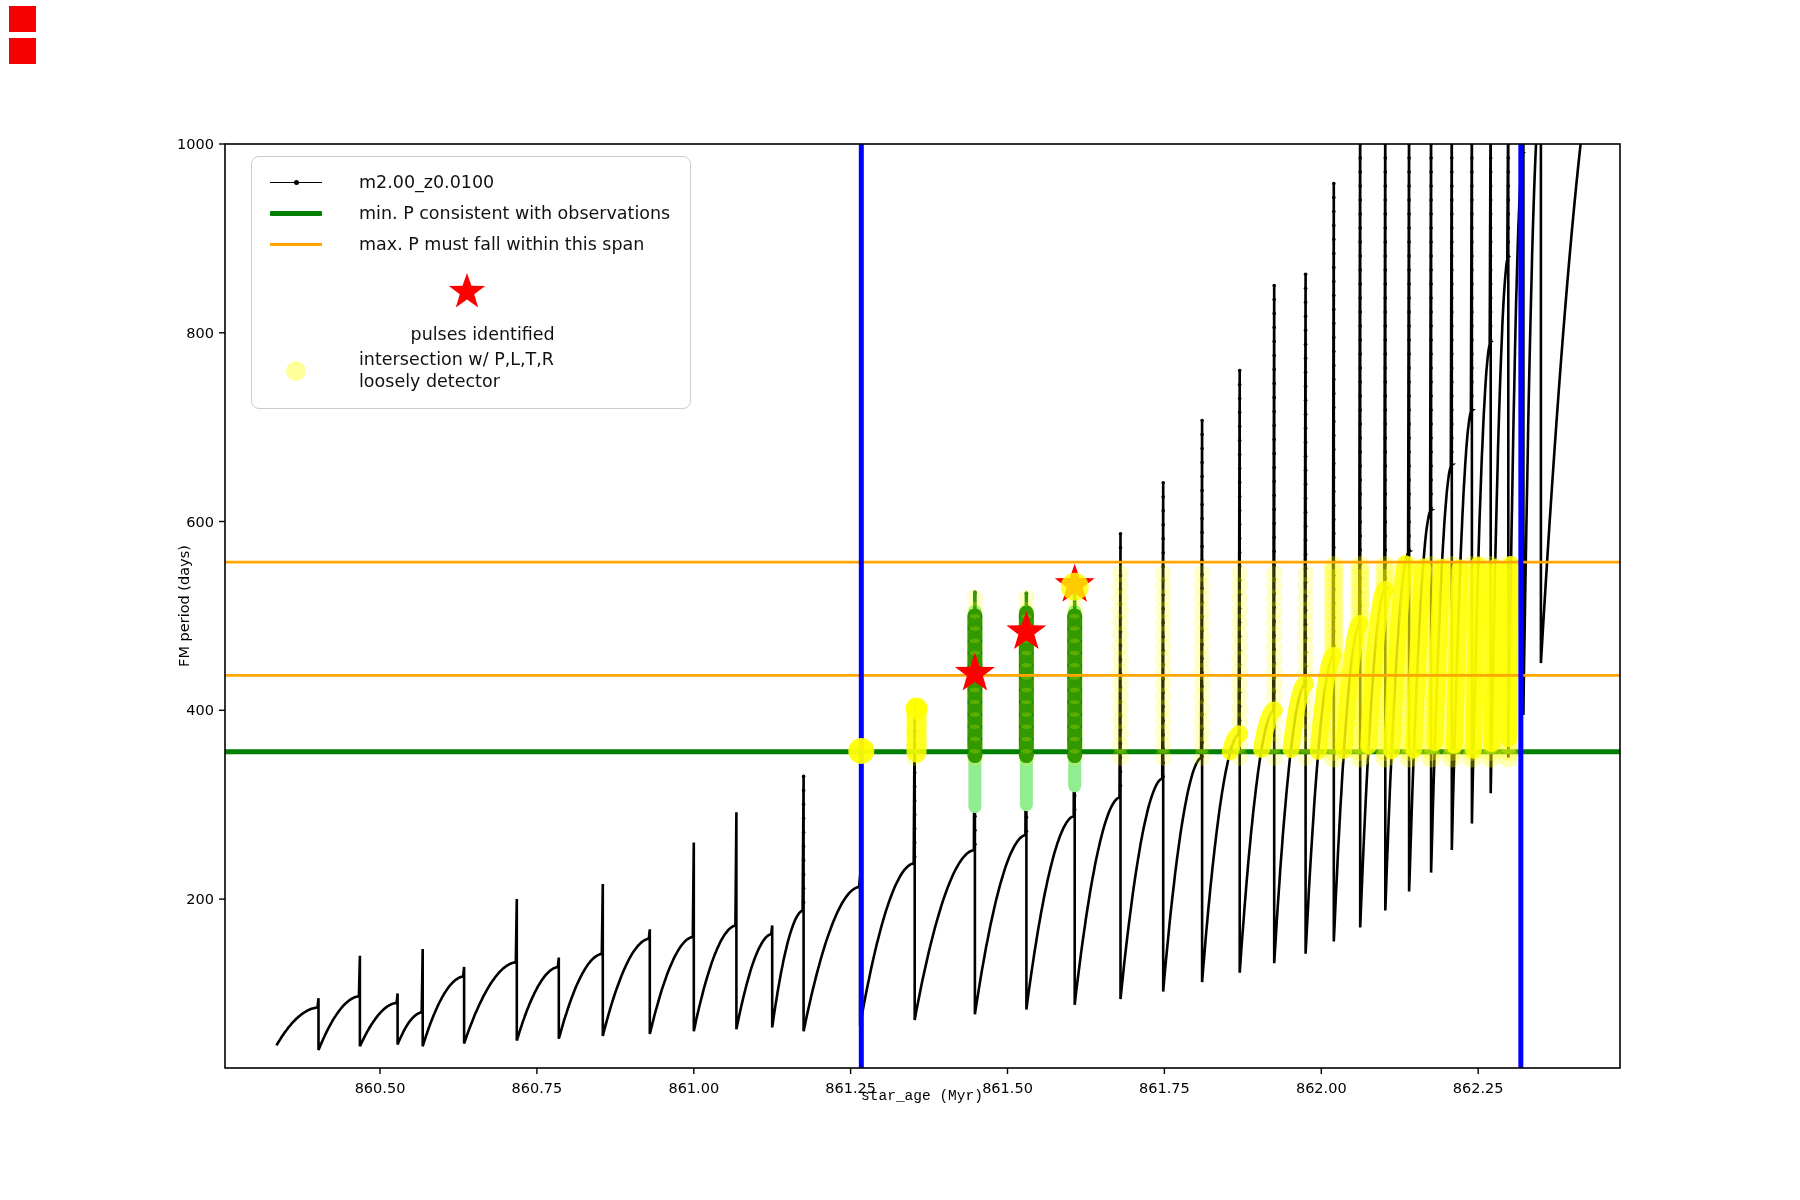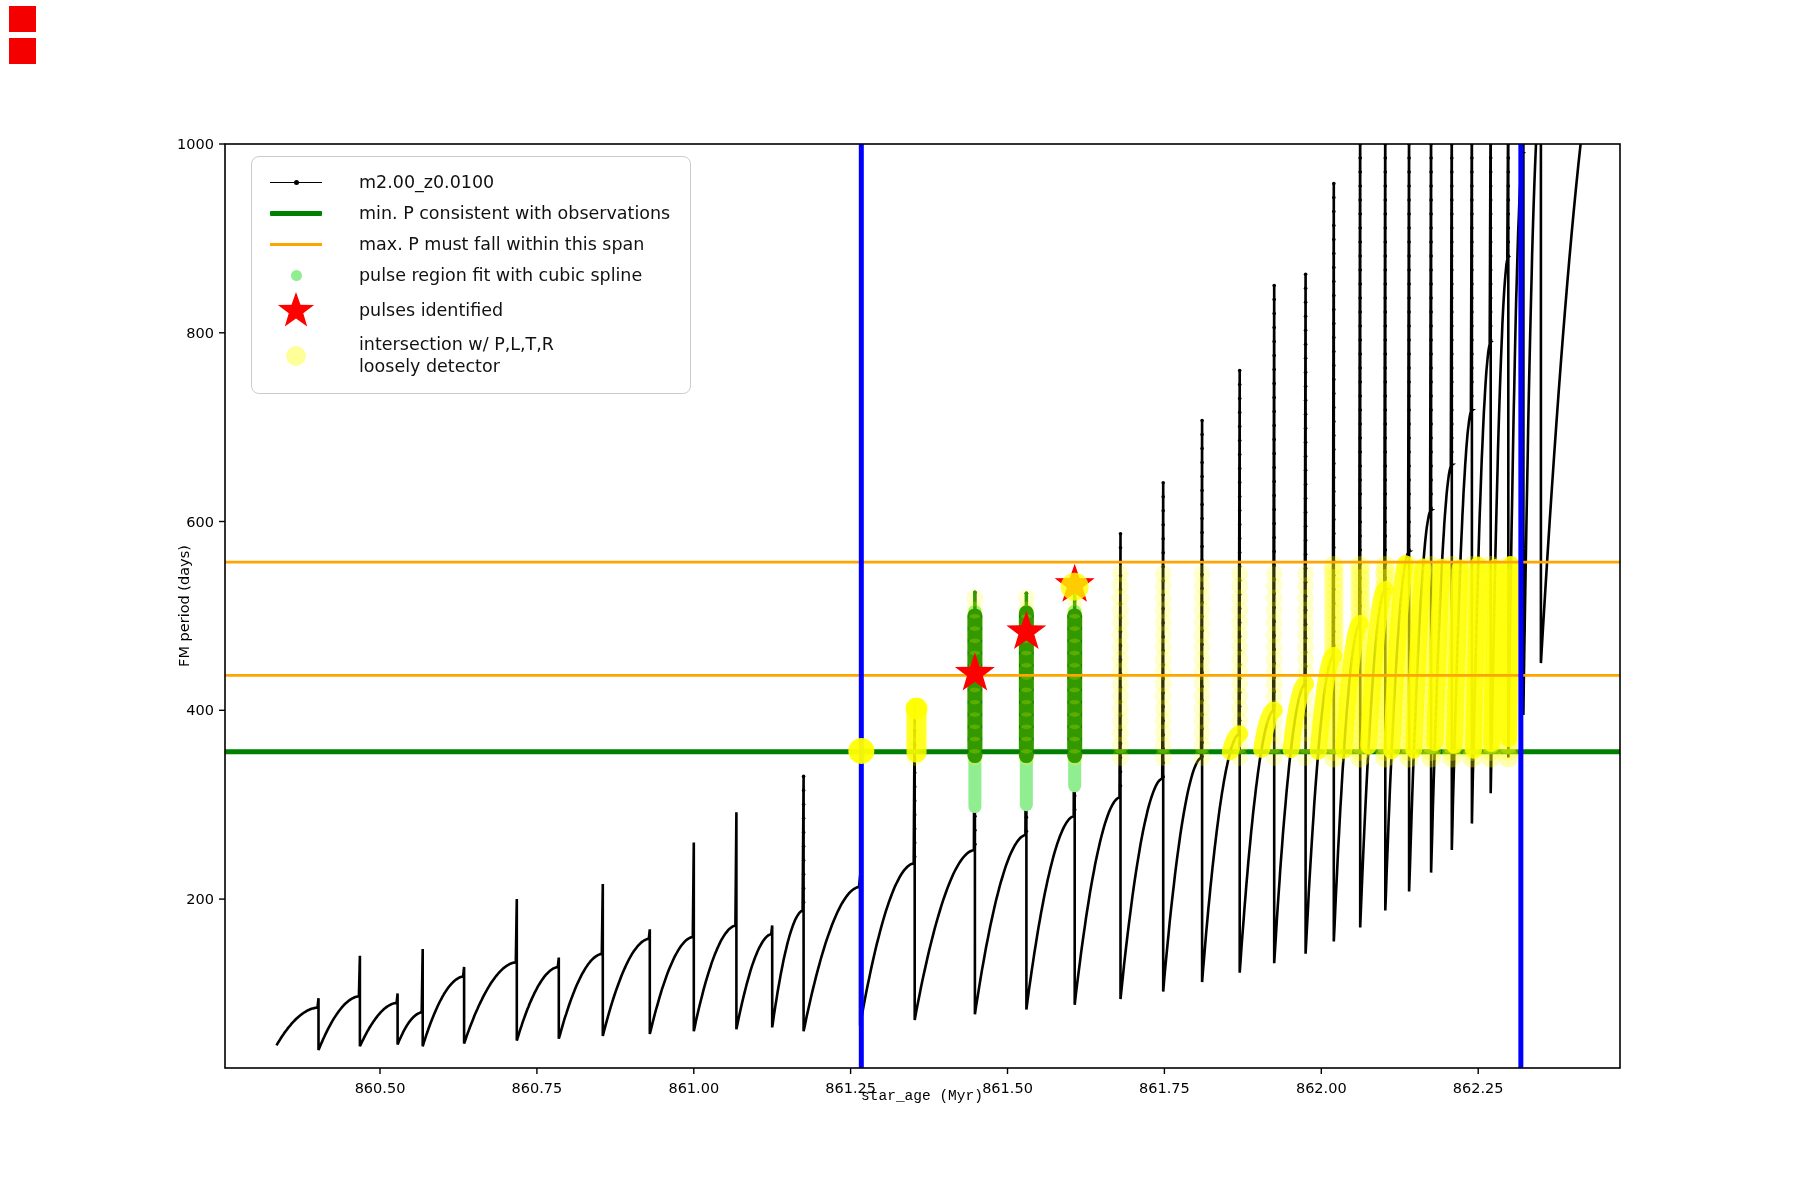--- a/index.html
+++ b/index.html
@@ -994,27 +994,21 @@
         <span class="mk-line" id="lm2" style="background: rgb(0, 128, 0);"></span>
       </span>
     <span class="lt">min. P consistent with observations</span>
   </div>
   <div class="legend-row">
     <span class="lm">
         <span class="mk-thinline" id="lm3" style="background: rgb(255, 165, 0);"></span>
       </span>
     <span class="lt">max. P must fall within this span</span>
   </div>
-  <div class="legend-row">
-    <span class="lm">
-        <span class="mk-dot-s" id="lm4" style="background: rgb(144, 238, 144);"></span>
-      </span>
-    <span class="lt">pulse region fit with cubic spline</span>
-  </div>
-  <div class="legend-row" style="min-height:40px;">
+  <div class="legend-row" style="min-height:40px;flex-direction:column;">
     <span class="lm">
       <svg width="40" height="40" viewBox="-21 -21 42 42">
           <polygon id="lm5star" points="0,-20 4.7,-6.47 19.02,-6.18 7.61,2.47 11.76,16.18 0,8 -11.76,16.18 -7.61,2.47 -19.02,-6.18 -4.7,-6.47" fill="#ff0000"></polygon>
         </svg>
     </span>
     <span class="lt">pulses identified</span>
   </div>
   <div class="legend-row" style="min-height:50px;">
     <span class="lm">
         <span class="mk-dot-l" id="lm6" style="background: rgb(255, 255, 0);"></span>

